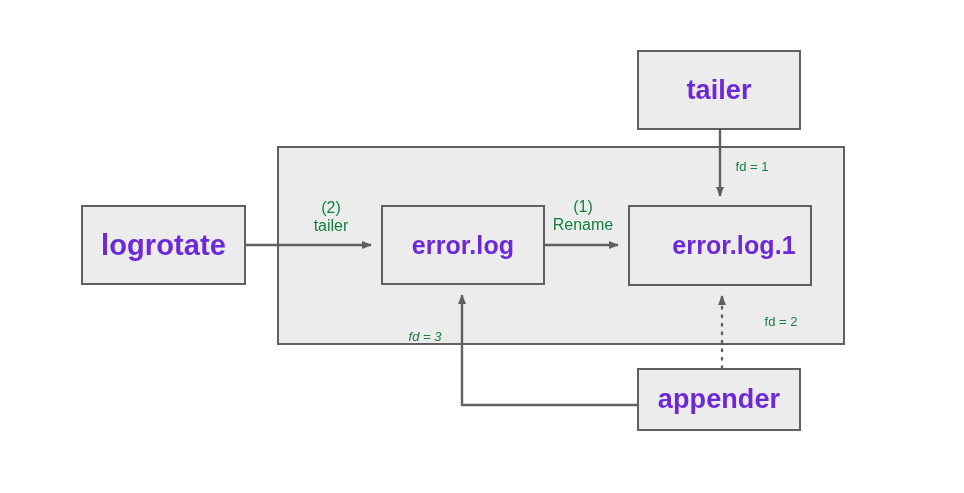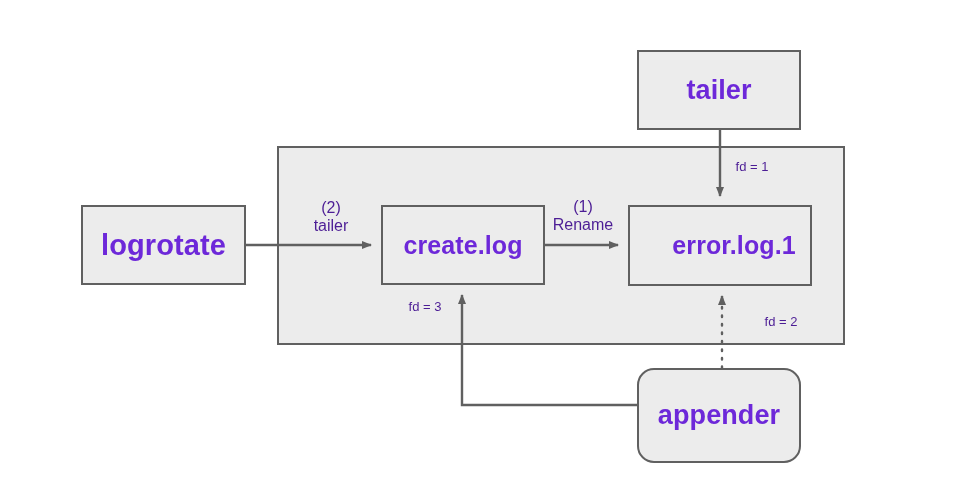--- a/index.html
+++ b/index.html
@@ -46,21 +46,21 @@
     line-height: 1;
   }
   .group-box {
     position: absolute;
     box-sizing: border-box;
     background: #ececec;
     border: 2px solid #606060;
   }
   .edge-label {
     position: absolute;
-    color: #4c1d95;
+    color: #15803d;
     white-space: nowrap;
     line-height: 1.15;
     text-align: center;
   }
   .edge-label.small {
     font-size: 13px;
   }
 </style>
 </head>
 <body>
@@ -96,44 +96,44 @@
       <path d="M722,368 L722,297" stroke="#606060" stroke-width="2.4" fill="none" stroke-dasharray="1.5 7" stroke-linecap="round"></path>
       <path d="M722,302 L722,296" stroke="#606060" stroke-width="2.4" fill="none" marker-end="url(#arrowhead)"></path>
     </g>
   </svg>
 
   <div class="node" id="node-logrotate" style="left: 81px; top: 205px; width: 165px; height: 80px; background: rgb(236, 236, 236); border-color: rgb(96, 96, 96); font-size: 29px;">
     <span class="node-label">logrotate</span>
   </div>
 
   <div class="node" id="node-error_log" style="left: 381px; top: 205px; width: 164px; height: 80px; background: rgb(236, 236, 236); border-color: rgb(96, 96, 96); font-size: 25px;">
-    <span class="node-label">create.log</span>
+    <span class="node-label">error.log</span>
   </div>
 
   <div class="node" id="node-error_log_1" style="left: 628px; top: 205px; width: 184px; height: 81px; background: rgb(236, 236, 236); border-color: rgb(96, 96, 96); font-size: 25px; padding-left: 28px;">
     <span class="node-label">error.log.1</span>
   </div>
 
   <div class="node" id="node-tailer" style="left: 637px; top: 50px; width: 164px; height: 80px; background: rgb(236, 236, 236); border-color: rgb(96, 96, 96); font-size: 27px;">
     <span class="node-label">tailer</span>
   </div>
 
-  <div class="node" id="node-appender" style="left: 637px; top: 368px; width: 164px; height: 95px; background: rgb(236, 236, 236); border-color: rgb(96, 96, 96); font-size: 27px; border-radius: 17px;">
+  <div class="node" id="node-appender" style="left: 637px; top: 368px; width: 164px; height: 63px; background: rgb(236, 236, 236); border-color: rgb(96, 96, 96); font-size: 27px;">
     <span class="node-label">appender</span>
   </div>
 
   <div class="edge-label" id="label-create" style="left: 331px; top: 199px; transform: translateX(-50%);">
     <div class="step">(2)</div>
     <div class="small">tailer</div>
   </div>
 
   <div class="edge-label" id="label-rename" style="left: 583px; top: 198px; transform: translateX(-50%);">
     <div class="step">(1)</div>
     <div class="small">Rename</div>
   </div>
 
   <div class="edge-label small" id="label-fd1" style="left: 752px; top: 160px; transform: translateX(-50%);">fd = 1</div>
 
-  <div class="edge-label small" id="label-fd3" style="left: 425px; top: 300px; transform: translateX(-50%);">fd = 3</div>
+  <div class="edge-label small" id="label-fd3" style="left: 425px; top: 330px; transform: translateX(-50%); font-style: italic;">fd = 3</div>
 
   <div class="edge-label small" id="label-fd2" style="left: 757px; top: 315px; transform: translateX(-50%); margin-left: 24px;">fd = 2</div>
 
 </div>
 
 </body></html>

